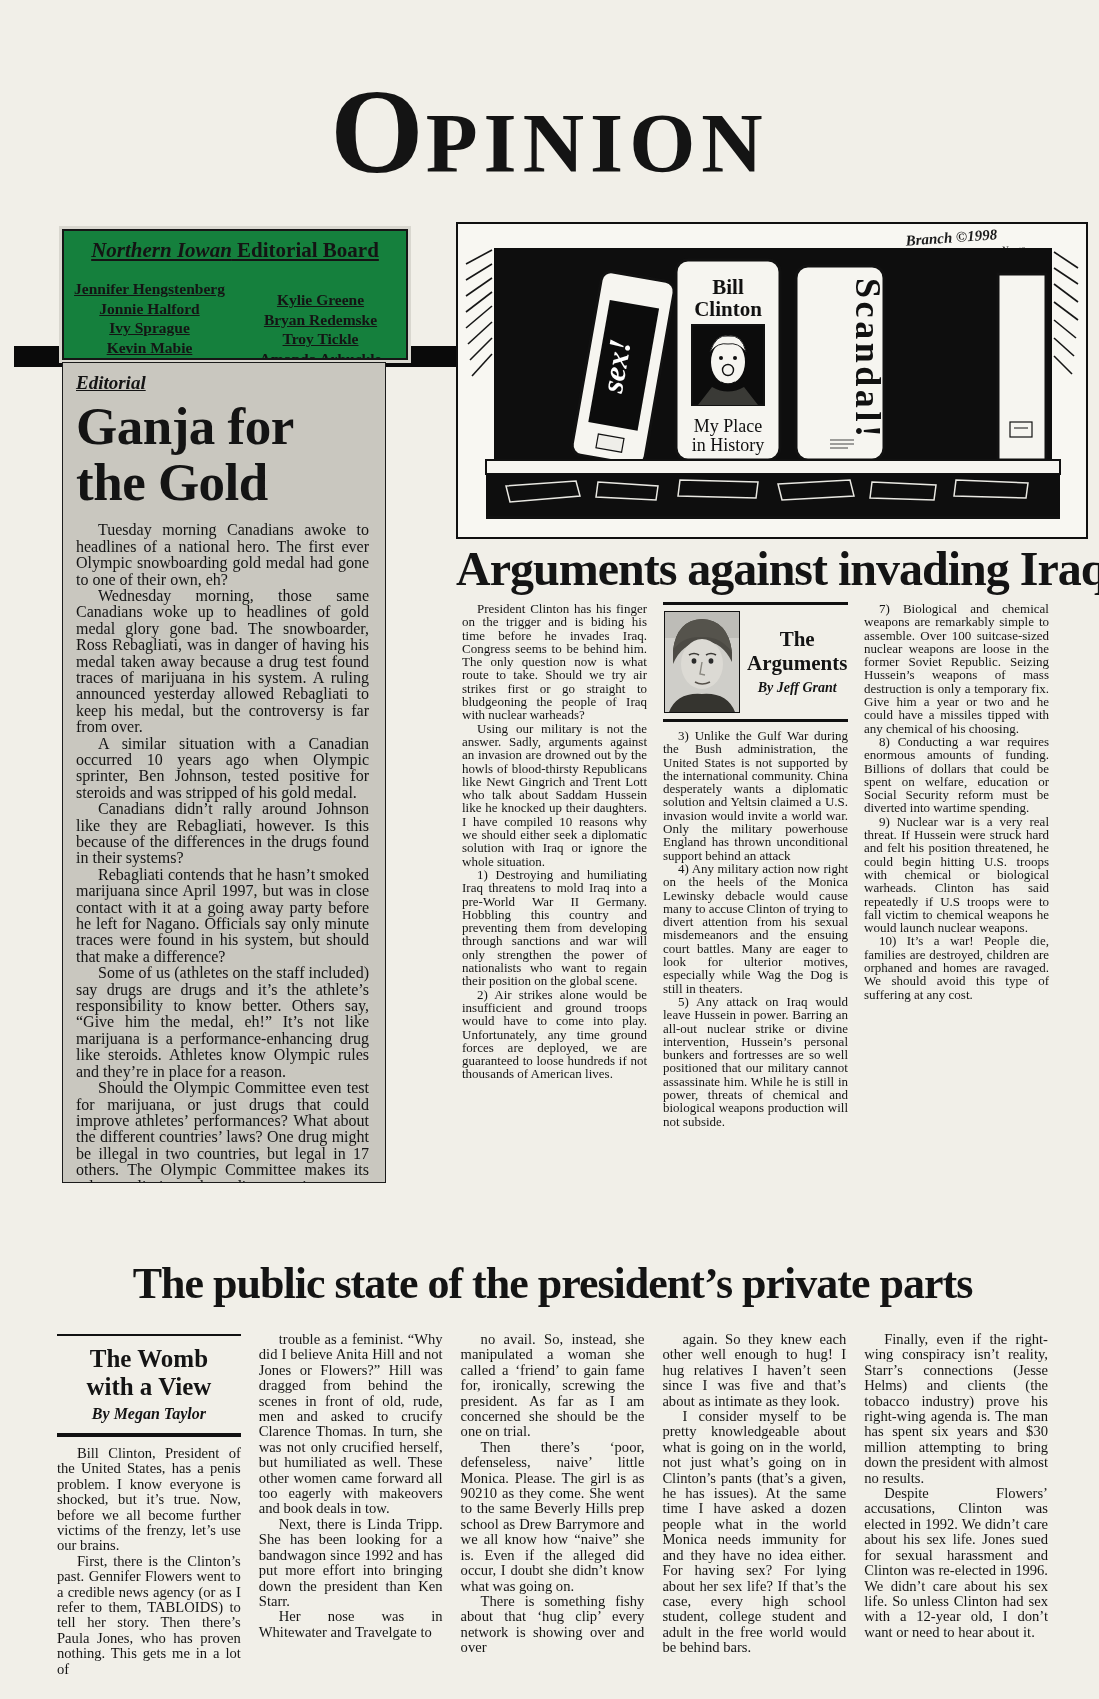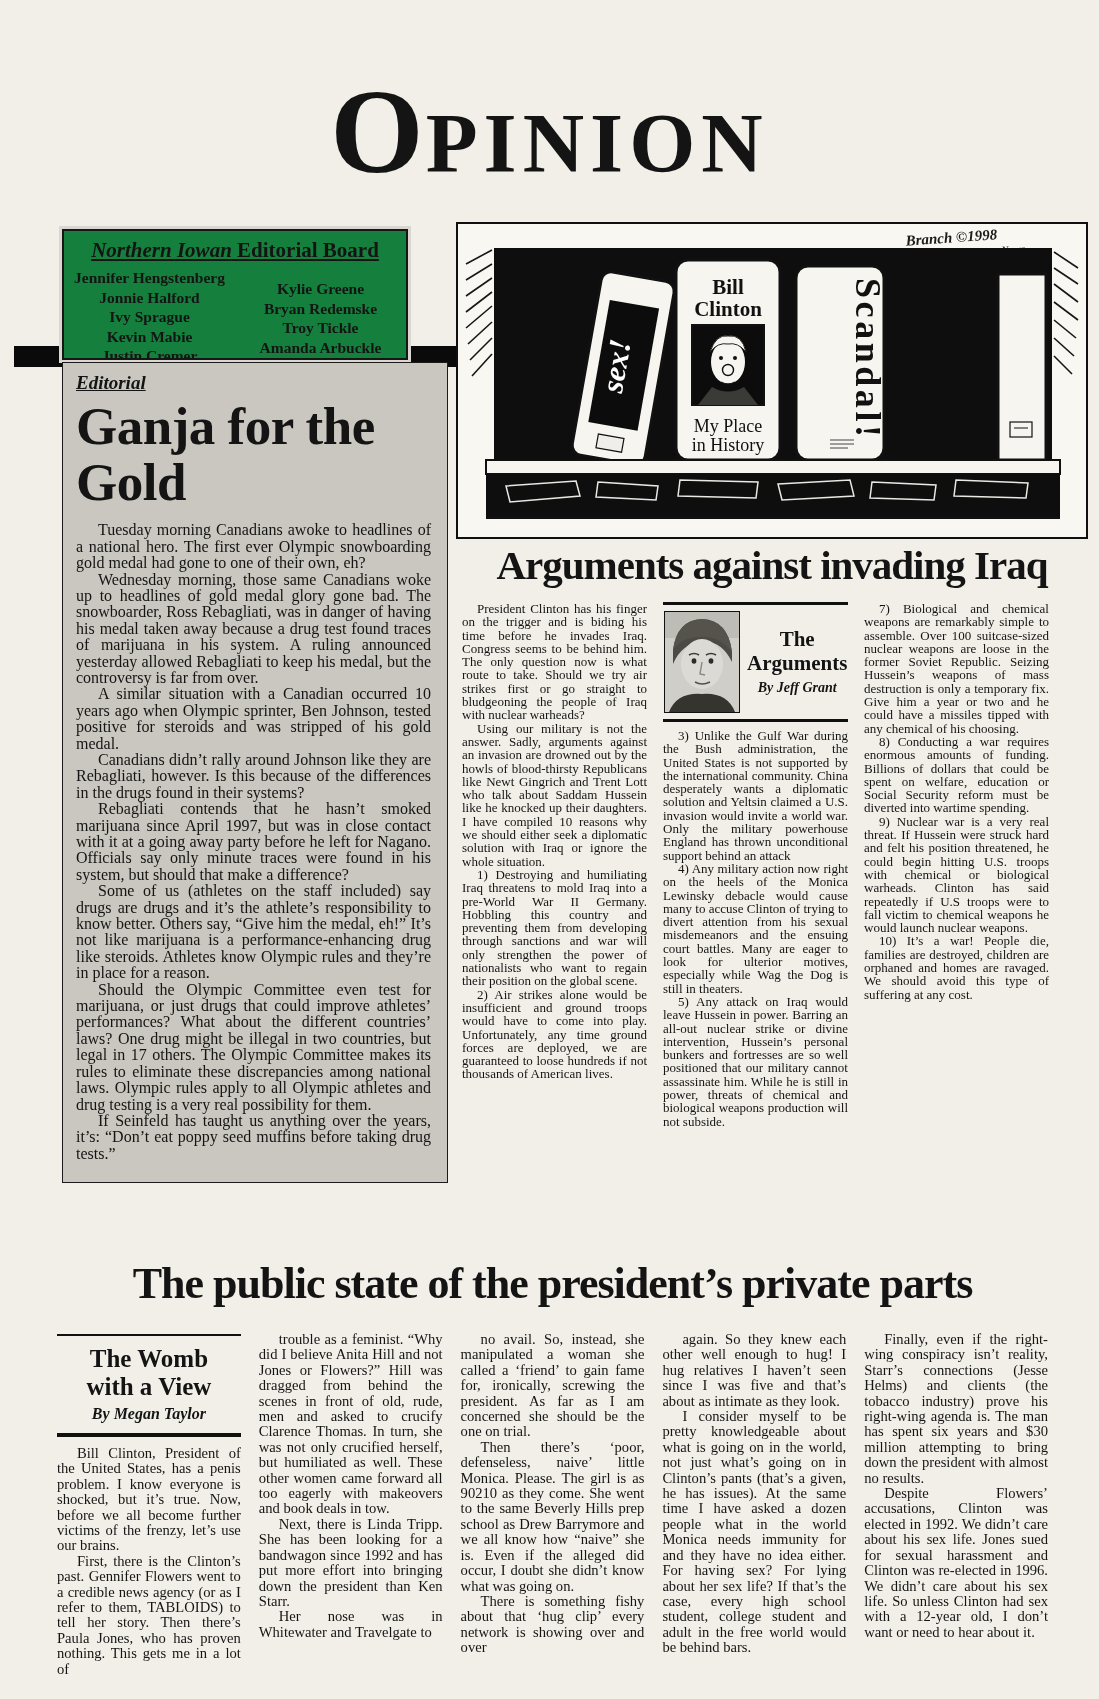--- a/index.html
+++ b/index.html
@@ -18,41 +18,41 @@
     box-sizing:border-box;padding:0 50px 0 120px;font-size:14.5px;font-weight:bold;
   }
   
   .board-box{
     position:absolute;left:62px;top:229px;width:346px;height:131px;background:#15803d;
     border:2px solid #161616;box-shadow:0 0 0 3px #d9d7cf;box-sizing:border-box;
     text-align:center;padding-top:7px;overflow:hidden;
   }
   .board-title{font-size:21px;font-weight:bold;text-decoration:underline;}
   .board-title .it{font-style:italic;}
-  .board-cols{display:flex;margin-top:5px;}
+  .board-cols{display:flex;margin-top:16px;text-decoration:underline;}
   .board-col{flex:1;}
   .board-col.right{padding-top:11px;}
   .board-col div{font-size:15.5px;line-height:19.5px;font-weight:bold;}
   
   .ed-panel{
-    position:absolute;left:62px;top:362px;width:386px;height:821px;background:#c9c7bf;
+    position:absolute;left:62px;top:362px;width:324px;height:821px;background:#c9c7bf;
     border:1.5px solid #1b1b1b;box-sizing:border-box;padding:9px 16px 0 13px;overflow:hidden;
   }
   .kicker{font-size:19px;font-weight:bold;font-style:italic;text-decoration:underline;}
   .ed-headline{font-size:53px;font-weight:bold;letter-spacing:-0.5px;margin:5px 0 12px 0;line-height:1.05;}
   .ed-body p{font-size:16px;line-height:16.4px;text-align:justify;text-indent:22px;margin:0;}
   
   .cartoon-box{
     position:absolute;left:456px;top:222px;width:632px;height:317px;background:#f8f7f2;
     border:2.5px solid #101010;box-sizing:border-box;
   }
   
   .iraq-headline{
     position:absolute;left:456px;top:543px;width:632px;text-align:center;
-    font-size:41px;font-weight:bold;letter-spacing:-1px;white-space:nowrap;line-height:1.1;
+    font-size:48px;font-weight:bold;letter-spacing:-1px;white-space:nowrap;line-height:1.1;
   }
   .iraq-cols{position:absolute;left:462px;top:602px;width:588px;height:583px;display:flex;gap:16px;overflow:hidden;}
   .icol{width:185px;}
   .icol p{font-size:13px;line-height:13.3px;text-align:justify;text-indent:15px;margin:0;}
   .spin-box{
     border-top:3px solid #101010;border-bottom:3px solid #101010;
     padding:6px 1px;margin-bottom:7px;display:flex;gap:7px;align-items:center;
   }
   .spin-photo{flex:0 0 auto;border:1.5px solid #111;line-height:0;}
   .spin-right{flex:1;text-align:center;}

